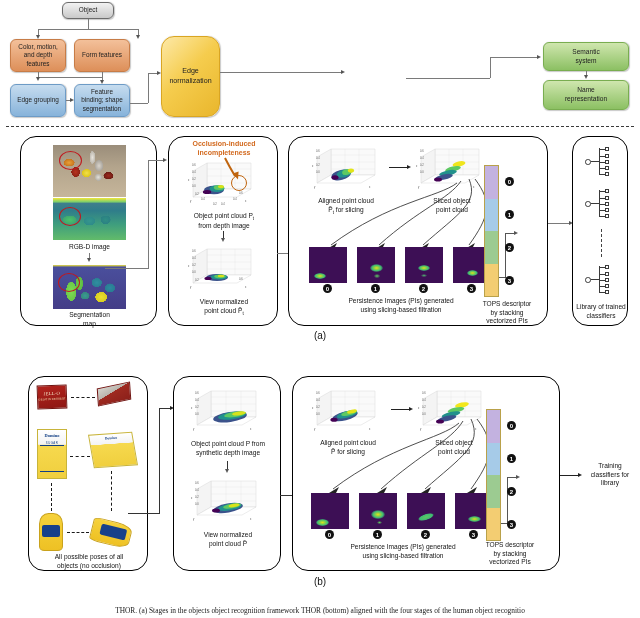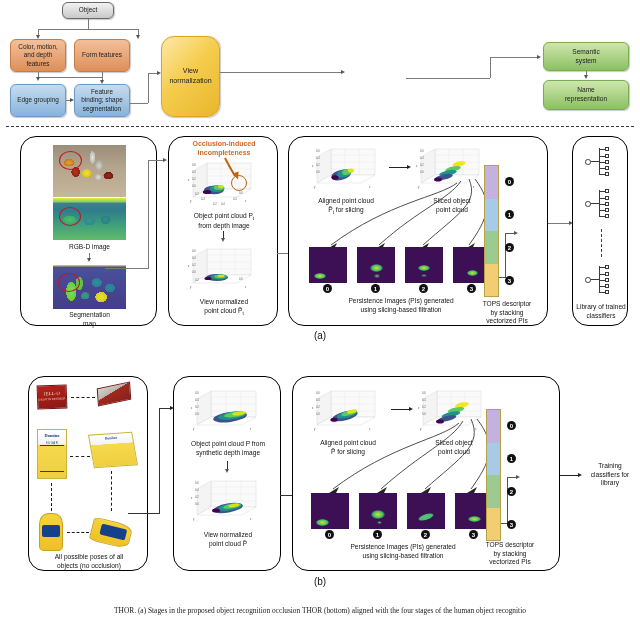--- a/index.html
+++ b/index.html
@@ -280,21 +280,21 @@
     </div>
     <div class="ln h" style="left:66px; top:100px; width:5px;"></div>
     <div class="arrowhead right" style="left:70px; top:97.8px;"></div>
 
     <div class="ln h" style="left:130px; top:103px; width:18px;"></div>
     <div class="ln v" style="left:148px; top:73px; height:30px;"></div>
     <div class="ln h" style="left:148px; top:73px; width:10px;"></div>
     <div class="arrowhead right" style="left:157px; top:70.8px;"></div>
 
     <div class="fbox yellow" style="left:161px; top:36px; width:59px; height:81px;">
-      <span style="white-space:pre-line;">View
+      <span style="white-space:pre-line;">Edge
 normalization</span>
     </div>
 
     <div class="ln h" style="left:220px; top:72px; width:122px;"></div>
     <div class="arrowhead right" style="left:341px; top:69.8px;"></div>
 
 
     <div class="ln h" style="left:406px; top:78px; width:84px;"></div>
     <div class="ln v" style="left:490px; top:57px; height:21px;"></div>
     <div class="ln h" style="left:490px; top:57px; width:48px;"></div>
@@ -861,15 +861,15 @@
   <div class="arrowhead right abs" style="left:578px; top:472.8px; border-left-color:#222;"></div>
 
   <div class="cap" style="left:582px; top:462px; width:56px;">
     <span>Training</span><br>
     <span>classifiers for</span><br>
     <span>library</span>
   </div>
 
   <div class="panel-letter" style="left:300px; top:576px;">(b)</div>
 
-  <div class="figcap" style="top:606px;">THOR. (a) Stages in the proposed object recognition occlusion THOR (bottom) aligned with the four stages of the human object recognitio</div>
+  <div class="figcap" style="top:606px;">THOR. (a) Stages in the objects object recognition framework THOR (bottom) aligned with the four stages of the human object recognitio</div>
 
 </div>
 
 </body></html>

